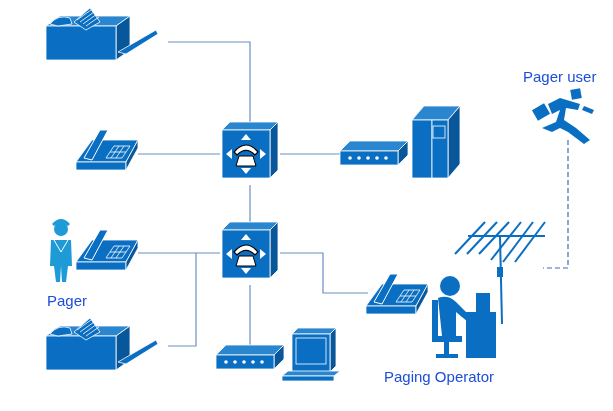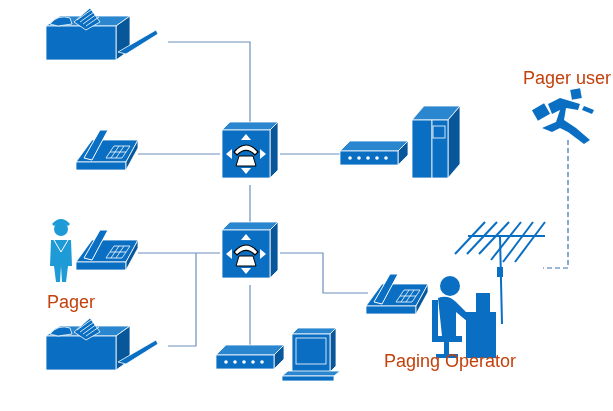--- a/index.html
+++ b/index.html
@@ -1,18 +1,18 @@
 <!DOCTYPE html>
 <html><head>
 <meta charset="utf-8">
 <style>
   html, body { margin:0; padding:0; background:#ffffff; }
   body { width:613px; height:411px; position:relative; overflow:hidden; font-family:"Liberation Sans", sans-serif; }
   #diagram { position:absolute; left:0; top:0; }
-  .lbl { position:absolute; font-size:18px; color:#c2410c; white-space:nowrap; }
+  .lbl { position:absolute; font-size:15px; color:#1d4ed8; white-space:nowrap; }
 </style>
 </head>
 <body>
 
 <svg id="diagram" width="613" height="411" viewBox="0 0 613 411">
   <defs>
 
     <g id="pbx">
       <polygon points="0,8 8,0 56,0 48,8" fill="#2a86cf" stroke="#fff" stroke-width="0.8"></polygon>
       <polygon points="48,8 56,0 56,48 48,56" fill="#07579a" stroke="#fff" stroke-width="0.8"></polygon>
@@ -137,13 +137,13 @@
   <g fill="#0a6fc2">
     <rect x="571" y="89" width="10" height="10" transform="rotate(-10 576 94)"></rect>
     <path d="M548,104 L560,98 L580,104 L578,110 L566,108 L564,120 L576,128 L590,140 L584,144 L568,132 L560,128 L552,132 L542,128 L556,122 L560,110 L552,114 Z"></path>
     <rect x="534" y="106" width="14" height="12" transform="rotate(-30 541 112)"></rect>
     <path d="M584,106 L594,110 L592,114 L582,110 Z"></path>
   </g>
 </svg>
 
 <div class="lbl" style="left:523px; top:68px;">Pager user</div>
 <div class="lbl" style="left:47px; top:292px;">Pager</div>
-<div class="lbl" style="left:384px; top:351px;">Paging Operator</div>
+<div class="lbl" style="left:384px; top:368px;">Paging Operator</div>
 
 </body></html>

